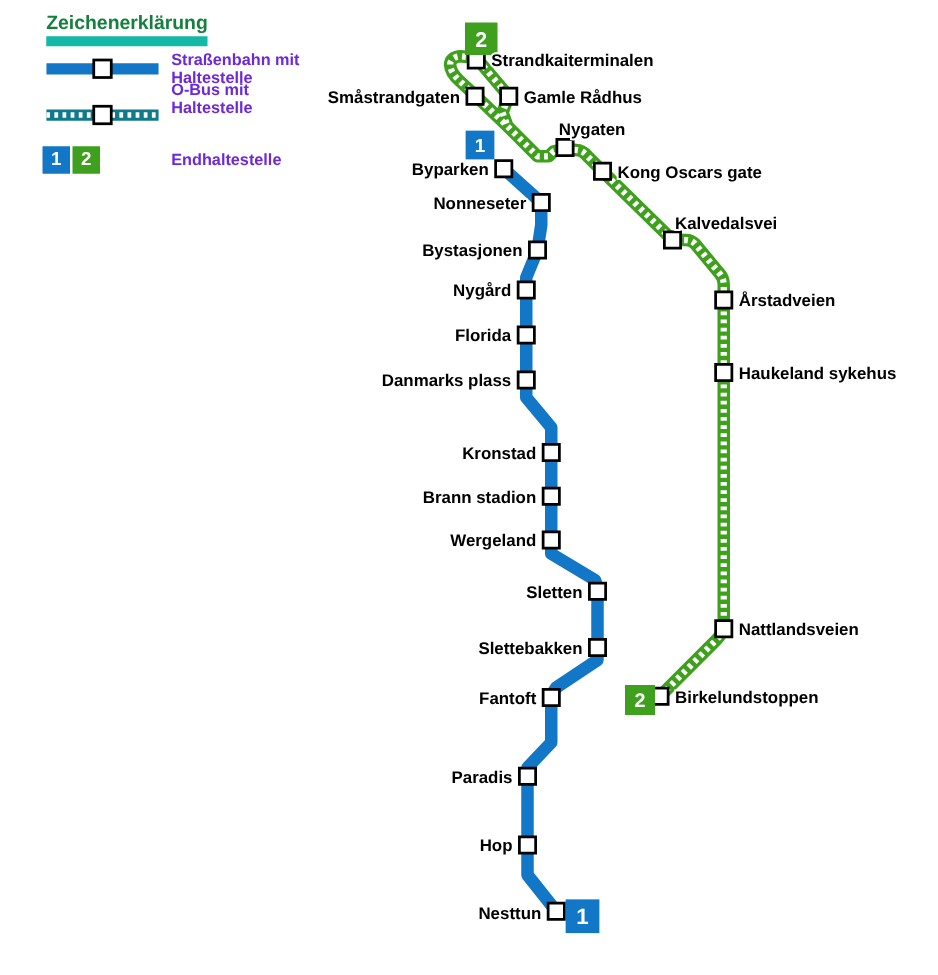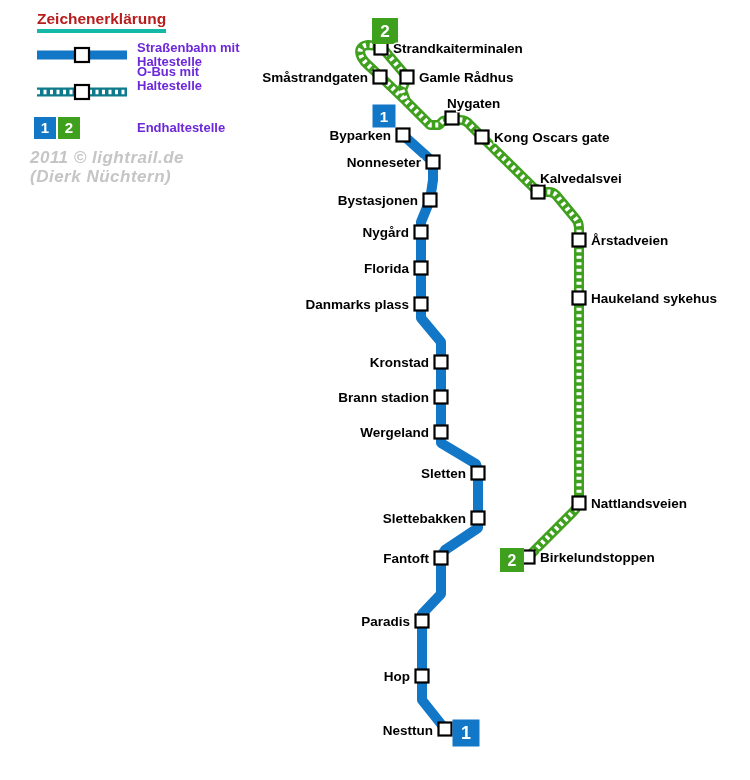--- a/index.html
+++ b/index.html
@@ -5,22 +5,22 @@
   html,body{margin:0;padding:0;}
   body{
     width:750px;height:780px;background:#ffffff;position:relative;overflow:hidden;
     font-family:"Liberation Sans","DejaVu Sans",sans-serif;
   }
   .canvas-wrap{position:absolute;left:0;top:0;width:750px;height:780px;}
   svg{display:block;}
   
   .legend{position:absolute;left:0;top:0;width:270px;height:200px;}
   .legend-heading{
-    position:absolute;left:37px;top:10px;font-size:15.5px;font-weight:bold;color:#b91c1c;
-    border-bottom:4px solid #14b8a6;padding-bottom:1px;
+    position:absolute;left:37px;top:10px;font-size:15.5px;font-weight:bold;color:#15803d;
+    border-bottom:8px solid #14b8a6;padding-bottom:1px;
   }
   .legend-sample{position:absolute;left:37px;width:90px;height:22px;}
   .legend-sample.tram{top:44px;}
   .legend-sample.obus{top:81px;}
   .legend-text{
     position:absolute;left:137px;font-size:13px;font-weight:bold;color:#6d28d9;line-height:14px;
   }
   .legend-text.t1{top:41px;}
   .legend-text.t2{top:65px;}
   .legend-text.t3{top:121px;}
@@ -132,17 +132,13 @@
     </svg>
   <div class="legend-text t2">
     <div>O-Bus mit</div>
     <div>Haltestelle</div>
   </div>
 
   <div class="terminus-chip chip-1" style="background: rgb(19, 119, 200);">1</div>
   <div class="terminus-chip chip-2" style="background: rgb(63, 160, 30);">2</div>
   <div class="legend-text t3">Endhaltestelle</div>
 
-  <div class="copyright" style="color: rgb(197, 197, 197);">
-    <div>2011 © lightrail.de</div>
-    <div>(Dierk Nüchtern)</div>
-  </div>
 </div>
 
 </body></html>

